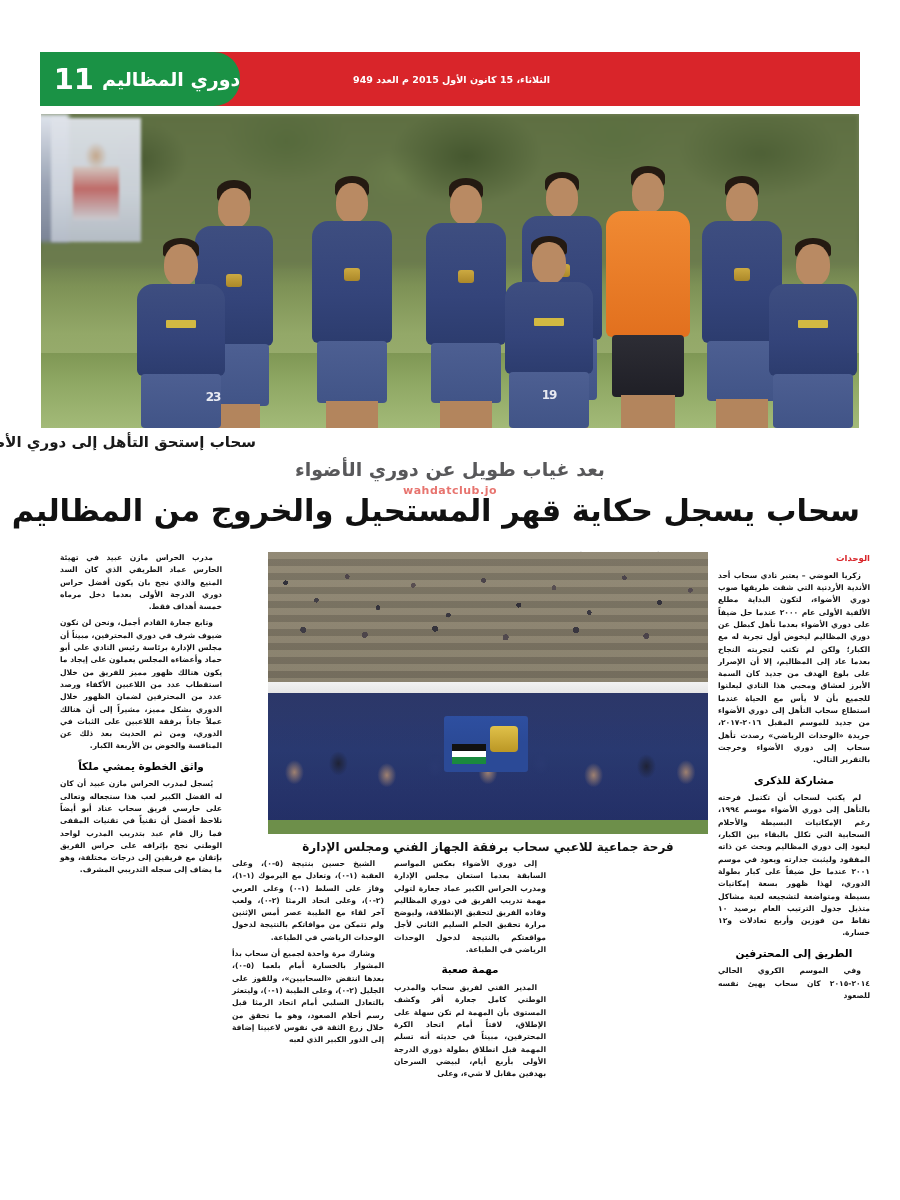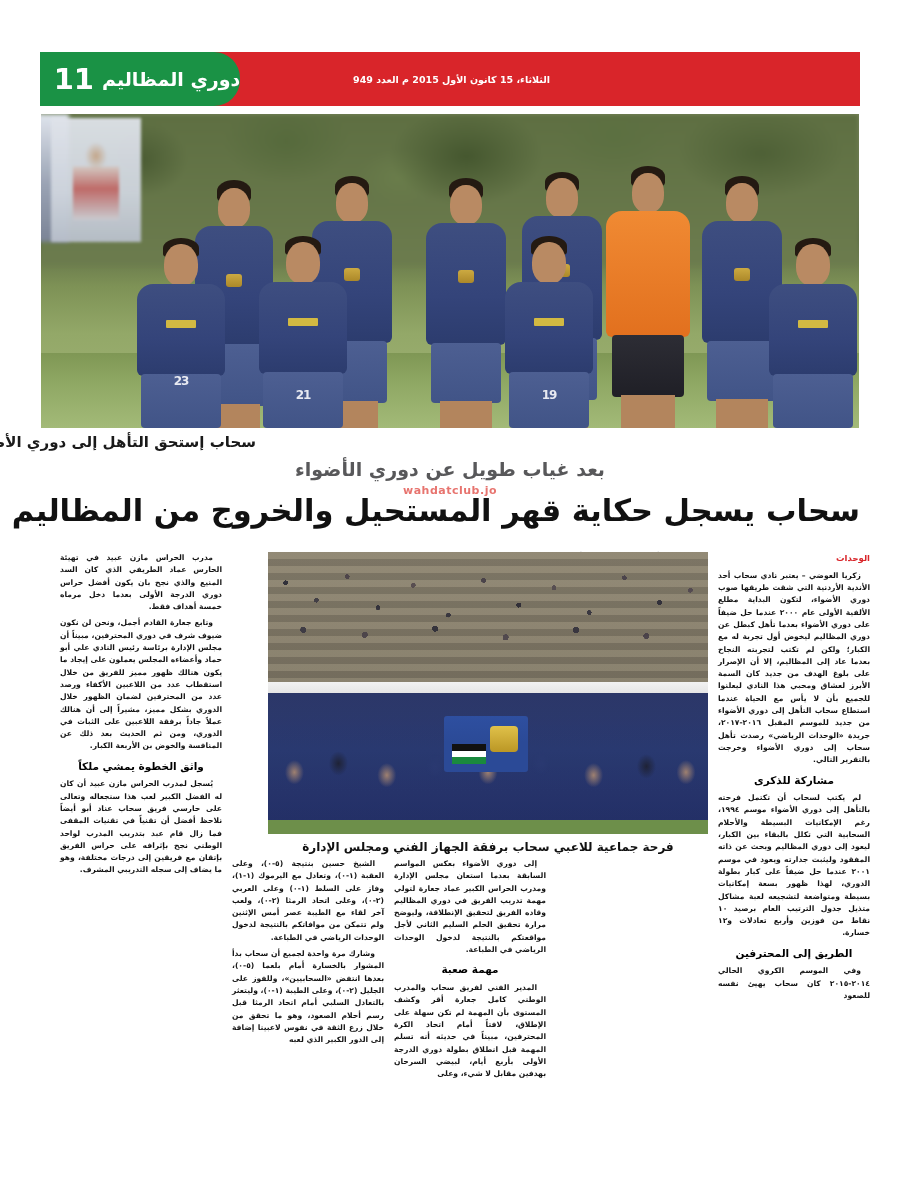--- a/index.html
+++ b/index.html
@@ -520,31 +520,23 @@
       <div class="pl-shorts" style="top:165px; width:70px; height:60px;"></div>
       <div class="pl-legs" style="top:223px; width:52px; height:29px;"></div>
     </div>
 
     <div class="player" style="left:92px; width:96px; height:190px;">
       <div class="pl-hair" style="top:0; width:36px; height:20px;"></div>
       <div class="pl-head" style="top:6px; width:34px; height:42px;"></div>
       <div class="pl-body" style="top:46px; width:88px; height:92px;"></div>
       <div class="pl-sponsor" style="top:82px;"></div>
       <div class="pl-shorts" style="top:136px; width:80px; height:54px;"></div>
-      <div class="pl-num" style="top:136px;">23</div>
-    </div>
-
-    <div class="player" style="left:214px; width:96px; height:192px;">
-      <div class="pl-hair" style="top:0; width:36px; height:20px;"></div>
-      <div class="pl-head" style="top:6px; width:34px; height:42px;"></div>
-      <div class="pl-body" style="top:46px; width:88px; height:92px;"></div>
-      <div class="pl-sponsor" style="top:82px;"></div>
-      <div class="pl-shorts" style="top:136px; width:80px; height:56px;"></div>
-      <div class="pl-num" style="top:152px;">21</div>
-    </div>
+      <div class="pl-num" style="top:152px;margin-left:32px;">23</div>
+    </div>
+
 
 
     <div class="player" style="left:460px; width:96px; height:192px;">
       <div class="pl-hair" style="top:0; width:36px; height:20px;"></div>
       <div class="pl-head" style="top:6px; width:34px; height:42px;"></div>
       <div class="pl-body" style="top:46px; width:88px; height:92px;"></div>
       <div class="pl-sponsor" style="top:82px;"></div>
       <div class="pl-shorts" style="top:136px; width:80px; height:56px;"></div>
       <div class="pl-num" style="top:152px;">19</div>
     </div>

